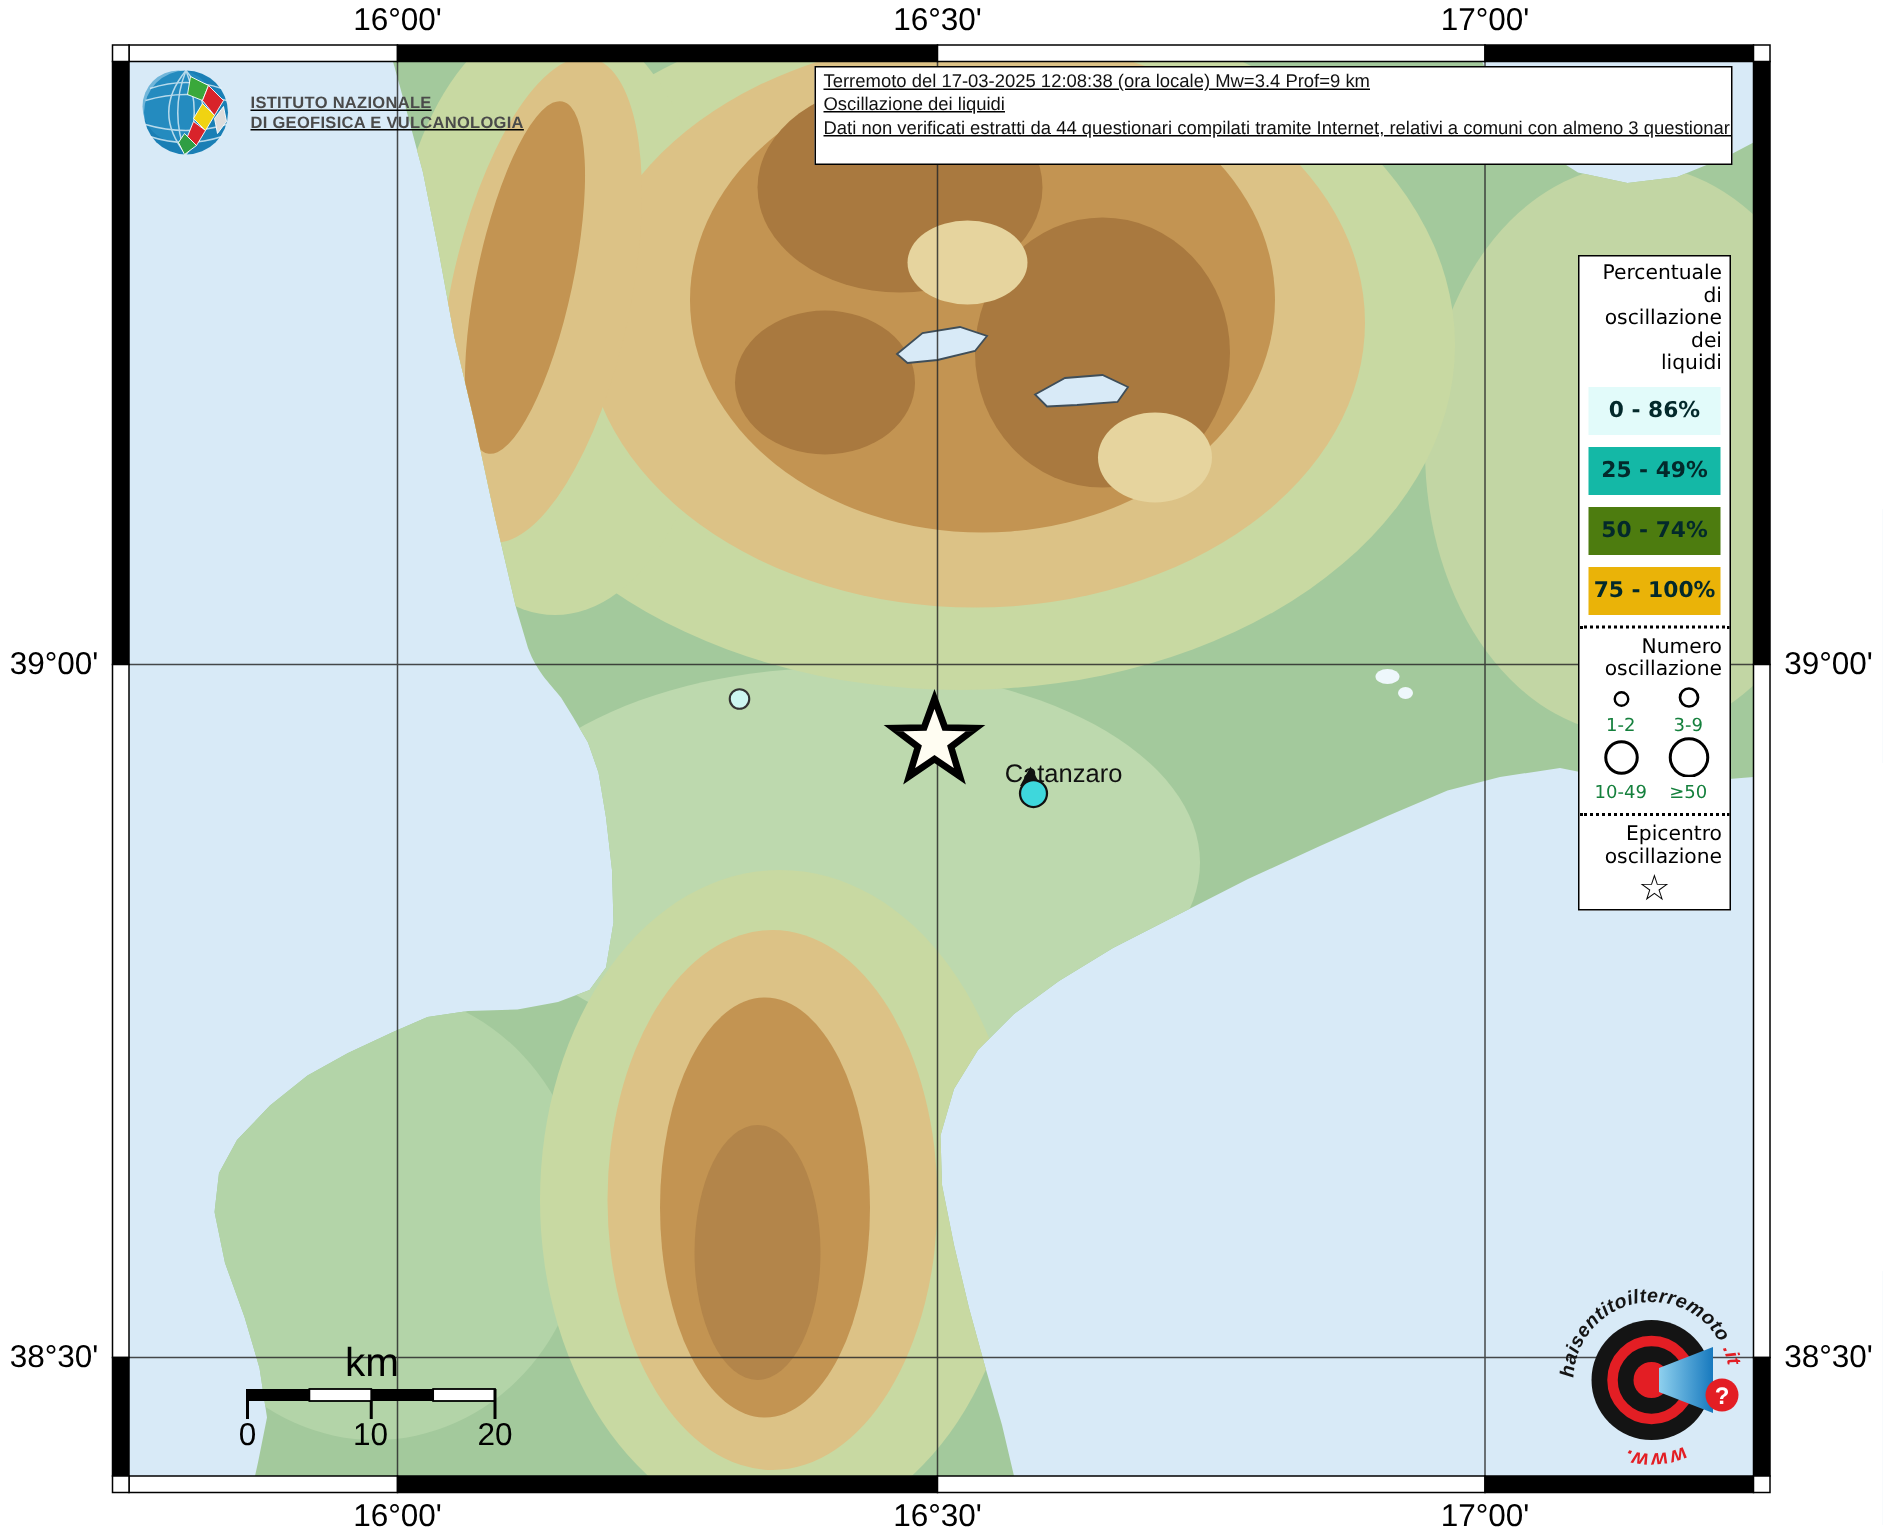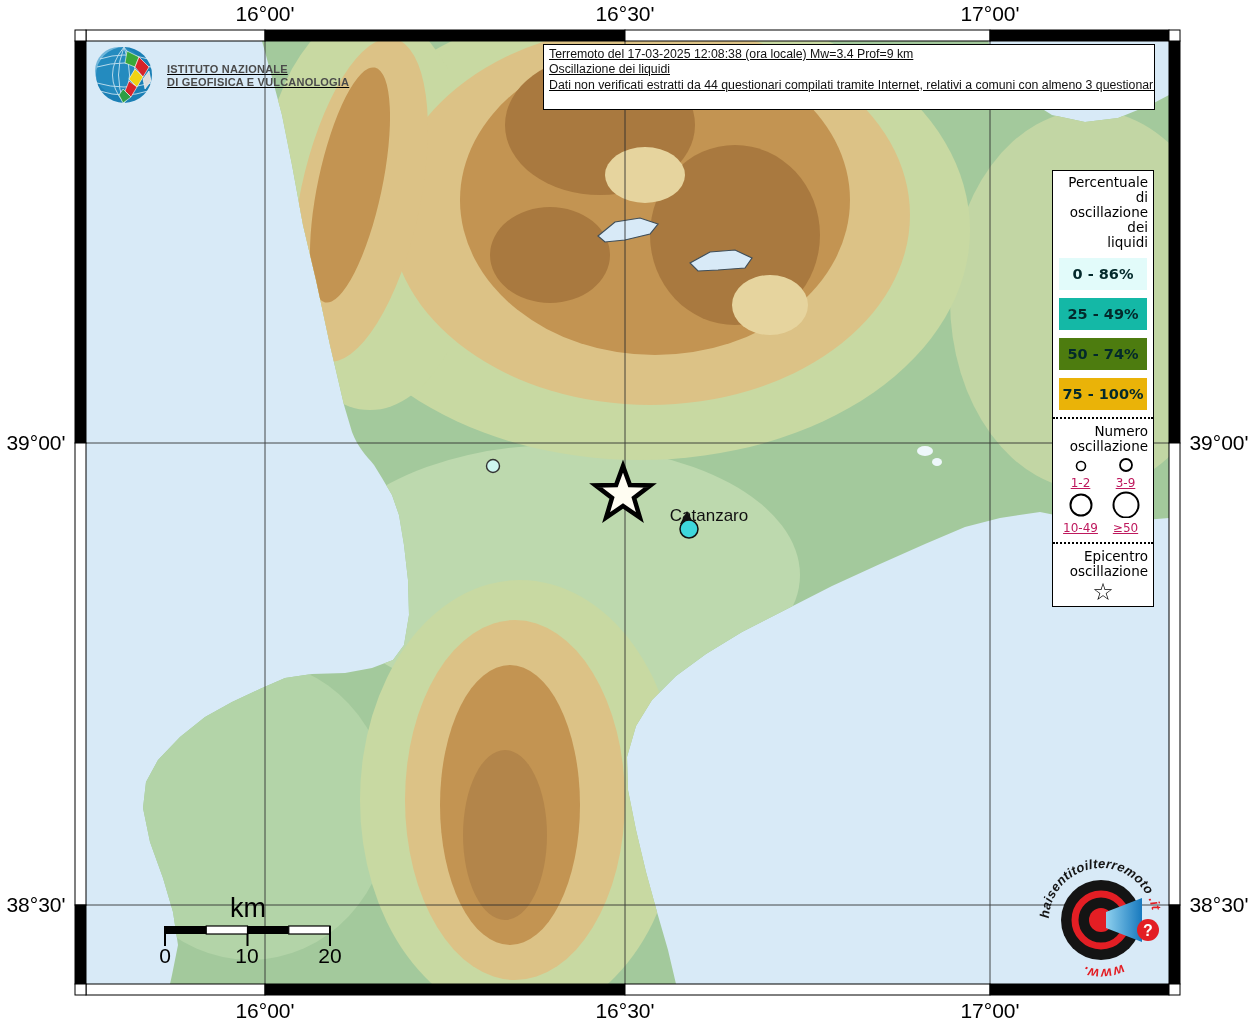--- a/index.html
+++ b/index.html
@@ -18,21 +18,21 @@
   
   .legend{position:absolute;left:1052px;top:170px;width:102px;height:437px;background:#fff;
           border:1px solid #000;box-sizing:border-box;padding:4px 5px;overflow:hidden;
           font-family:"DejaVu Sans",sans-serif;}
   .lg-title{font-weight:normal;font-size:13.5px;line-height:15px;text-align:right;color:#000;}
   .swatch{height:32px;margin:8px 1px 0 1px;display:flex;align-items:center;justify-content:center;
           font-weight:bold;font-size:14.5px;color:#03292b;}
   .dotsep{border-top:2px dotted #000;margin:7px -5px 5px -5px;}
   .circle-grid{display:grid;grid-template-columns:1fr 1fr;margin-top:2px;}
   .circle-cell{text-align:center;}
-  .circle-cell .lbl{font-size:12px;line-height:13px;color:#be185d;text-decoration:underline;}
+  .circle-cell .lbl{font-size:12px;line-height:13px;color:#15803d;}
   .star-glyph{text-align:center;font-size:24px;line-height:26px;color:#000;}
 </style>
 </head>
 <body>
 
 <div class="page">
 
   <svg width="1255" height="1024" viewBox="0 0 1255 1024" style="position:absolute;left:0;top:0;">
     <defs>
       <clipPath id="innerClip">

